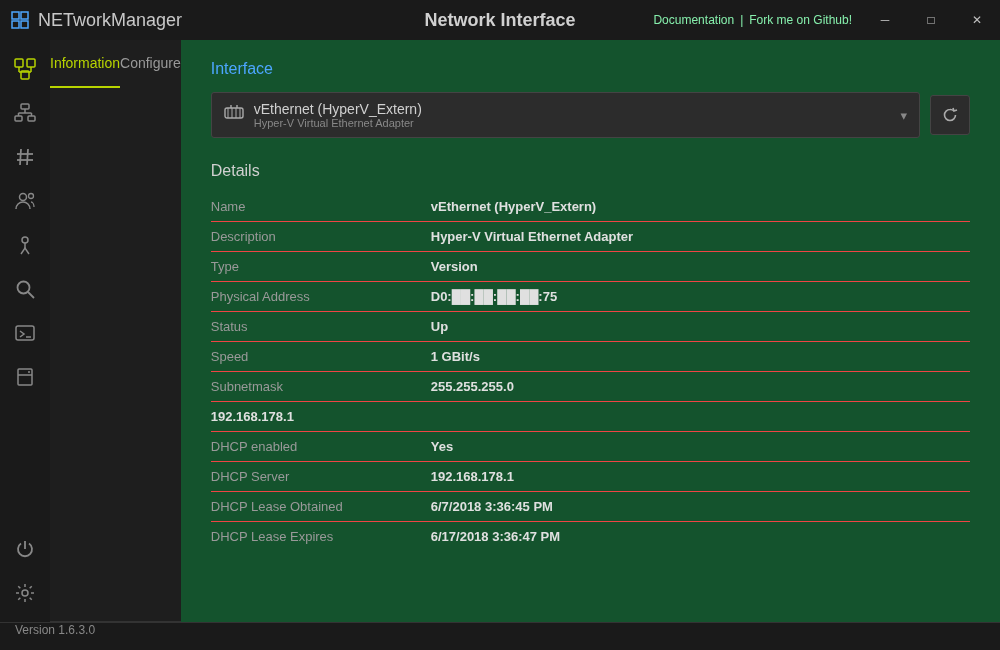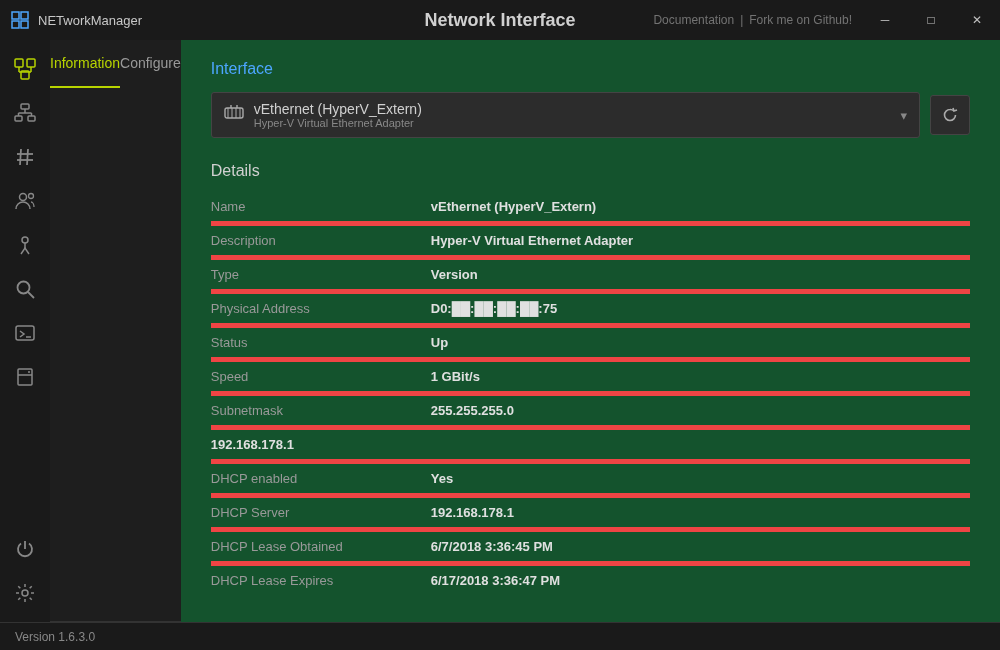--- a/index.html
+++ b/index.html
@@ -32,40 +32,40 @@
     }
     .app-icon {
       width: 20px;
       height: 20px;
       display: flex;
       align-items: center;
       justify-content: center;
     }
     .app-title {
       color: #c8c8c8;
-      font-size: 13px;
+      font-size: 18px;
     }
     .title-bar-center {
       position: absolute;
       left: 50%;
       transform: translateX(-50%);
       color: #d0d0d0;
       font-size: 18px;
       font-weight: 700;
     }
     .title-bar-right {
       display: flex;
       align-items: center;
       gap: 0;
     }
     .title-bar-links {
       display: flex;
       align-items: center;
       gap: 6px;
-      color: #737373;
+      color: #86efac;
       font-size: 12px;
       padding-right: 10px;
     }
     .title-bar-links span { cursor: pointer; }
     .win-btn {
       width: 46px;
       height: 40px;
       display: flex;
       align-items: center;
       justify-content: center;
@@ -209,39 +209,39 @@
       font-size: 16px;
       color: #d0d0d0;
       margin-bottom: 12px;
     }
     .details-table {
       width: 100%;
     }
     .details-row {
       display: flex;
       padding: 7px 0;
-      border-bottom: 5px solid #ef4444;
+      border-bottom: 1px solid #ef4444;
     }
     .details-row:last-child { border-bottom: none; }
     .detail-label {
       width: 220px;
       color: #999;
       flex-shrink: 0;
     }
     .detail-value {
       color: #e0e0e0;
       font-weight: 600;
     }
 
     
     .status-bar {
       height: 28px;
       background: #1a1a1a;
       display: flex;
-      align-items: center;
+      align-items: flex-start;
       padding: 0 15px;
       color: #888;
       font-size: 12px;
       flex-shrink: 0;
       border-top: 1px solid #333;
     }
   </style>
 </head>
 <body>
 

